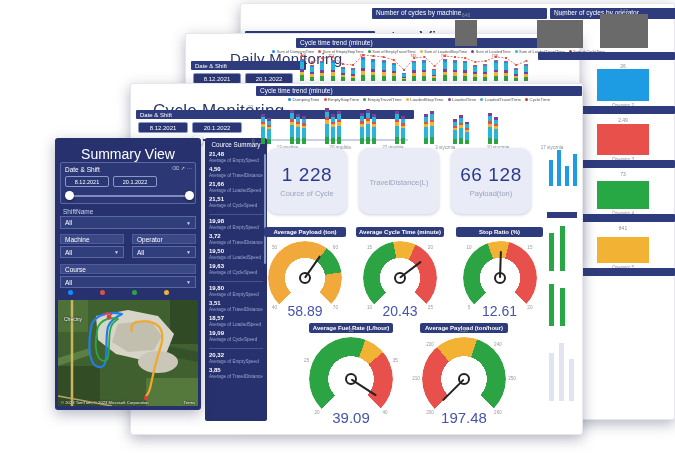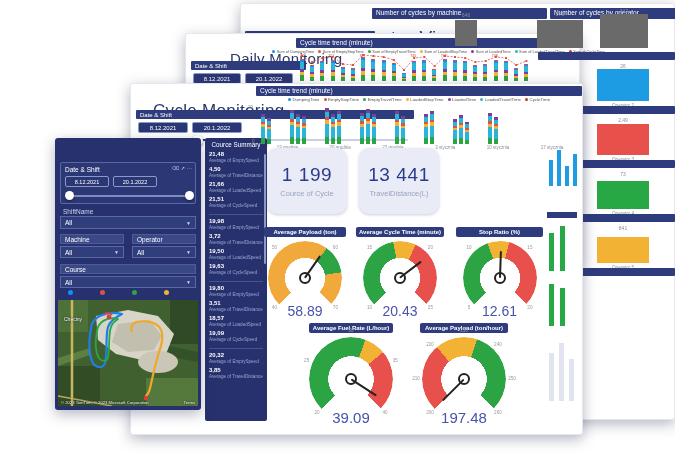--- a/index.html
+++ b/index.html
@@ -683,26 +683,29 @@
     <div class="xrow" style="left:130px;top:61px;width:318px;" id="cycX">
         <span>13 grudnia</span>
         <span>20 grudnia</span>
         <span>27 grudnia</span>
         <span>3 stycznia</span>
         <span>10 stycznia</span>
         <span>17 stycznia</span>
       </div>
 
     <div class="kpi k1">
-      <div class="kpi-v">1 199</div>
+      <div class="kpi-v">1 228</div>
       <div class="kpi-l">Cource of Cycle</div>
     </div>
     <div class="kpi k2">
-      <div class="kpi-v">13 441</div>
       <div class="kpi-l">TravelDistance(L)</div>
+    </div>
+    <div class="kpi k3">
+      <div class="kpi-v">66 128</div>
+      <div class="kpi-l">Payload(ton)</div>
     </div>
 
     <div class="gauge-block gb1">
       <div class="g-hd">Average Payload (ton)</div>
       <div class="gauge" style="width: 74px; height: 74px;">
           <div class="g-arc" style="background: conic-gradient(from 225deg, rgb(242, 169, 59) 0deg, rgb(242, 169, 59) 171deg, rgb(44, 164, 68) 171deg, rgb(44, 164, 68) 216deg, rgb(242, 169, 59) 216deg, rgb(242, 169, 59) 270deg, rgba(0, 0, 0, 0) 270deg, rgba(0, 0, 0, 0) 360deg);"></div>
           <div class="g-needle" style="height: 26.64px; transform: rotate(35.01deg);"></div>
           <div class="g-hub"></div>
           <div class="g-tick" style="left: -1.40559px; top: 64.4056px;">40</div>
           <div class="g-tick" style="left: -1.40559px; top: 3.59441px;">50</div>
@@ -786,20 +789,21 @@
         </div>
         <div class="fr-row" style="top: 191px; height: 60px; left: 2px;">
           <div style="width: 5px; height: 48px; background: rgb(224, 228, 240); margin-right: 5px;"></div>
           <div style="width: 5px; height: 58px; background: rgb(224, 228, 240); margin-right: 5px;"></div>
           <div style="width: 5px; height: 42px; background: rgb(224, 228, 240); margin-right: 5px;"></div>
         </div>
       </div>
   </section>
 
   <section class="page p-summary">
+    <div class="sv-title">Summary View</div>
 
     <div class="ds-panel">
       <div class="ds-hd">Date &amp; Shift</div>
       <div class="ds-icons">
         <span>⌫</span>
         <span>↗</span>
         <span>⋯</span>
       </div>
       <div class="chip" style="left:4px;top:13px;width:44px;font-size:5.5px;">8.12.2021</div>
       <div class="chip" style="left:52px;top:13px;width:44px;font-size:5.5px;">20.1.2022</div>

